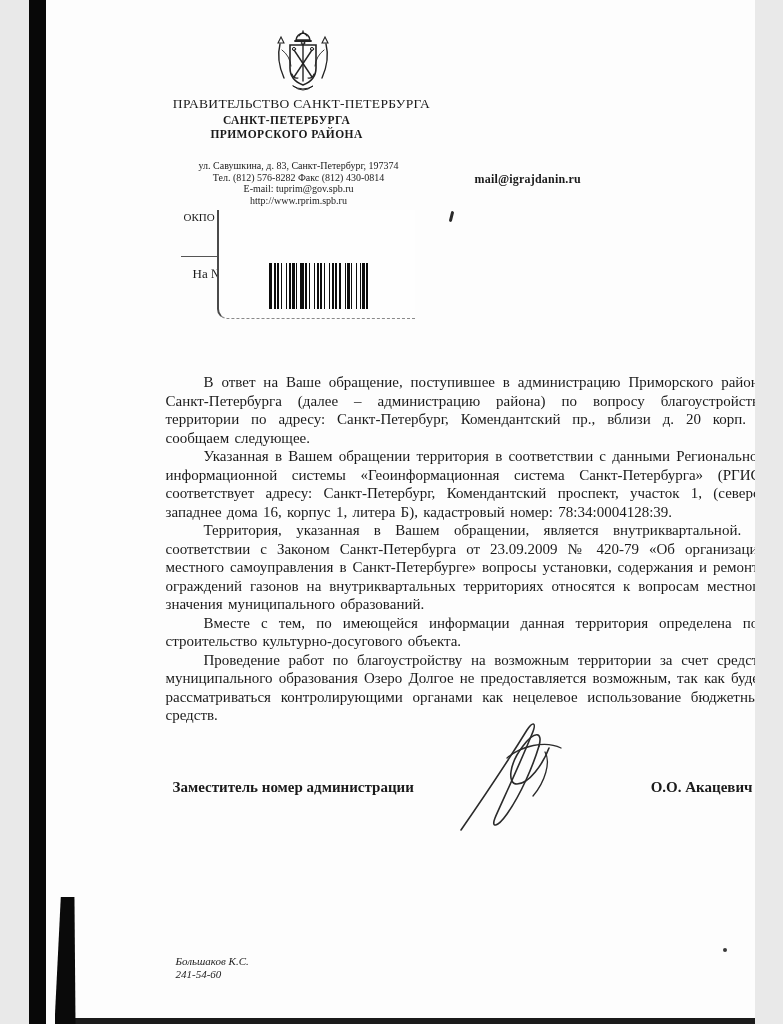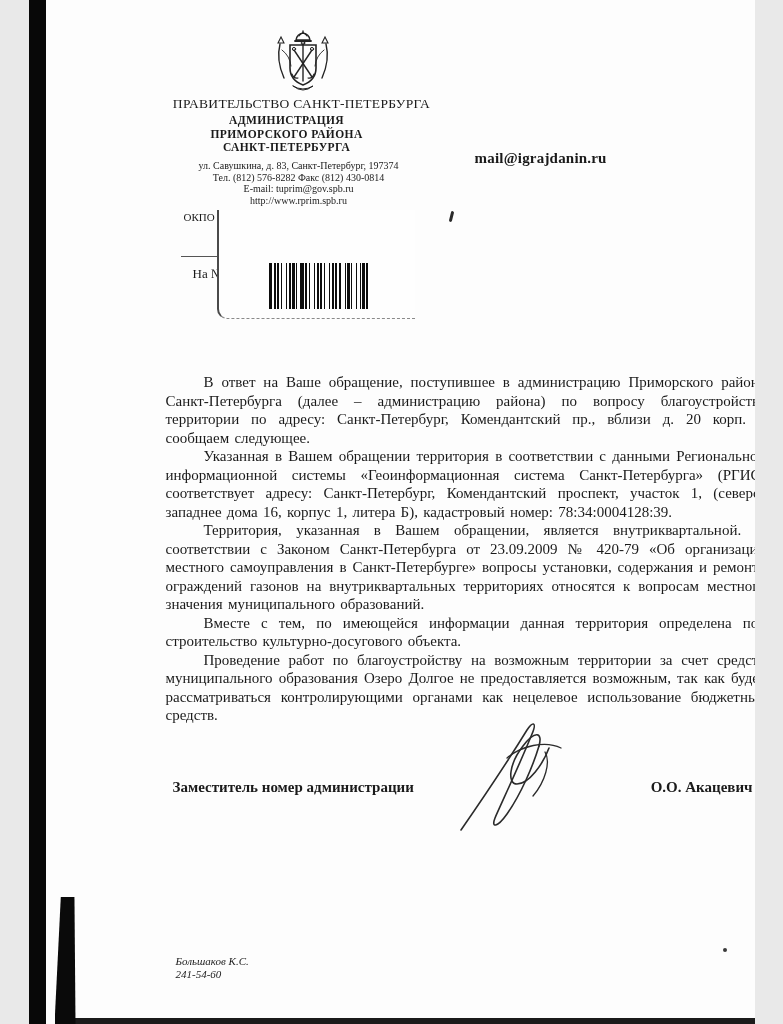--- a/index.html
+++ b/index.html
@@ -22,21 +22,21 @@
   .speck2{position:absolute;left:694px;top:948px;width:4px;height:4px;background:#3a3a3a;border-radius:50%;}
 
   
   .crest{position:absolute;left:241px;top:30px;}
   .gov-line{position:absolute;left:138px;top:96px;width:270px;text-align:center;
             font-size:13.5px;letter-spacing:.3px;white-space:nowrap;}
   .org-block{position:absolute;left:138px;top:114px;width:240px;text-align:center;
              font-weight:bold;font-size:11.5px;line-height:13.5px;letter-spacing:.4px;}
   .contact-block{position:absolute;left:145px;top:160px;width:250px;text-align:center;
                  font-size:10px;line-height:11.5px;}
-  .recipient-email{position:absolute;left:446px;top:150px;font-weight:bold;font-size:15px;
+  .recipient-email{position:absolute;left:446px;top:172px;font-weight:bold;font-size:12px;
                    letter-spacing:.2px;}
   .okpo{position:absolute;left:155px;top:211px;font-size:11px;}
   .okpo-dash{position:absolute;left:152px;top:256px;width:36px;border-top:1px solid #555;}
   .na-ref{position:absolute;left:164px;top:266px;font-size:13px;white-space:nowrap;}
 
   
   .sticker{position:absolute;left:188px;top:210px;width:196px;height:108px;background:#fefefe;
            border-left:2px solid #4a4a4a;border-bottom:1px dashed #8a8a8a;
            border-bottom-left-radius:10px;}
   .sticker-text{position:absolute;left:0;top:10px;width:100%;text-align:center;
@@ -98,23 +98,22 @@
 
     <line x1="33" y1="13" x2="33" y2="51"></line>
     <circle cx="33" cy="13" r="1.8" stroke-width="1"></circle>
 
     <path d="M23 56 Q33 62 43 56 Q38 60 33 60 Q28 60 23 56" stroke-width="1"></path>
   </svg>
 
   <div class="gov-line">ПРАВИТЕЛЬСТВО САНКТ-ПЕТЕРБУРГА</div>
 
   <div class="org-block">
-    <div>АДМИНИСТРАЦИЯ</div>
+    <div>САНКТ-ПЕТЕРБУРГА</div>
     <div>ПРИМОРСКОГО РАЙОНА</div>
-    <div>САНКТ-ПЕТЕРБУРГА</div>
   </div>
 
   <div class="contact-block">
     <div>ул. Савушкина, д. 83, Санкт-Петербург, 197374</div>
     <div>Тел. (812) 576-8282  Факс (812) 430-0814</div>
     <div>E-mail: tuprim@gov.spb.ru</div>
     <div>http://www.rprim.spb.ru</div>
   </div>
 
   <div class="recipient-email">mail@igrajdanin.ru</div>

